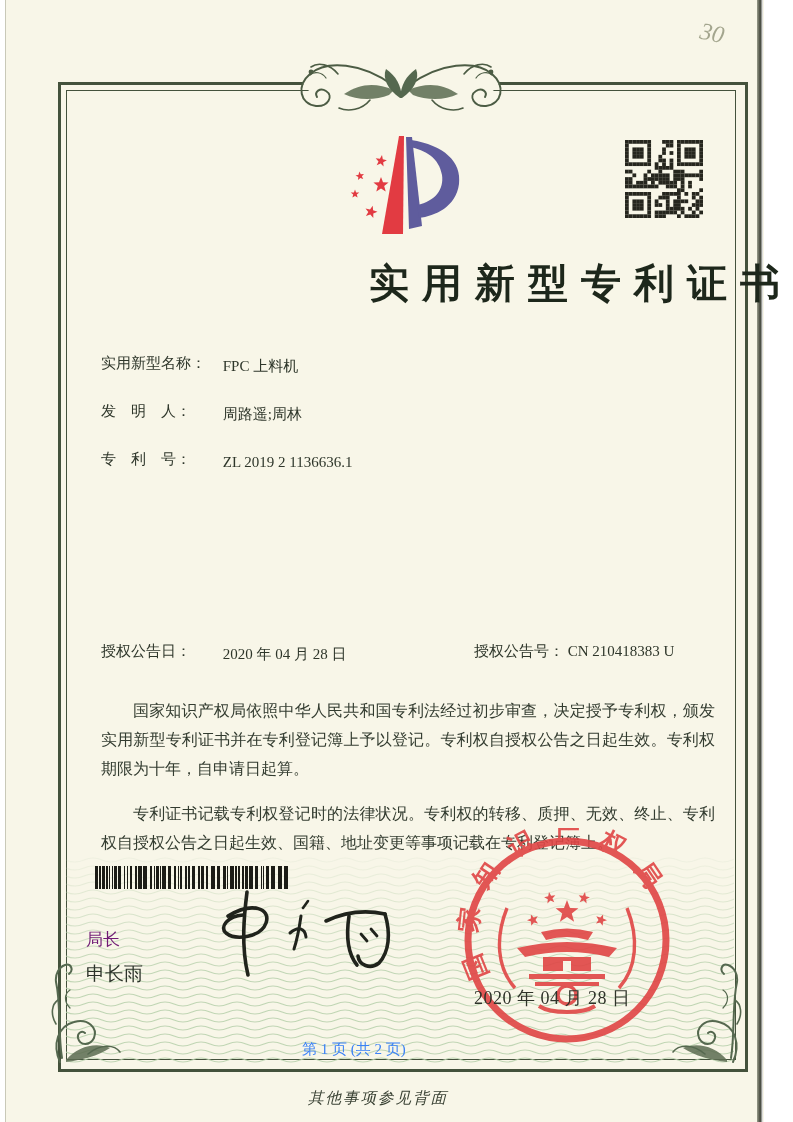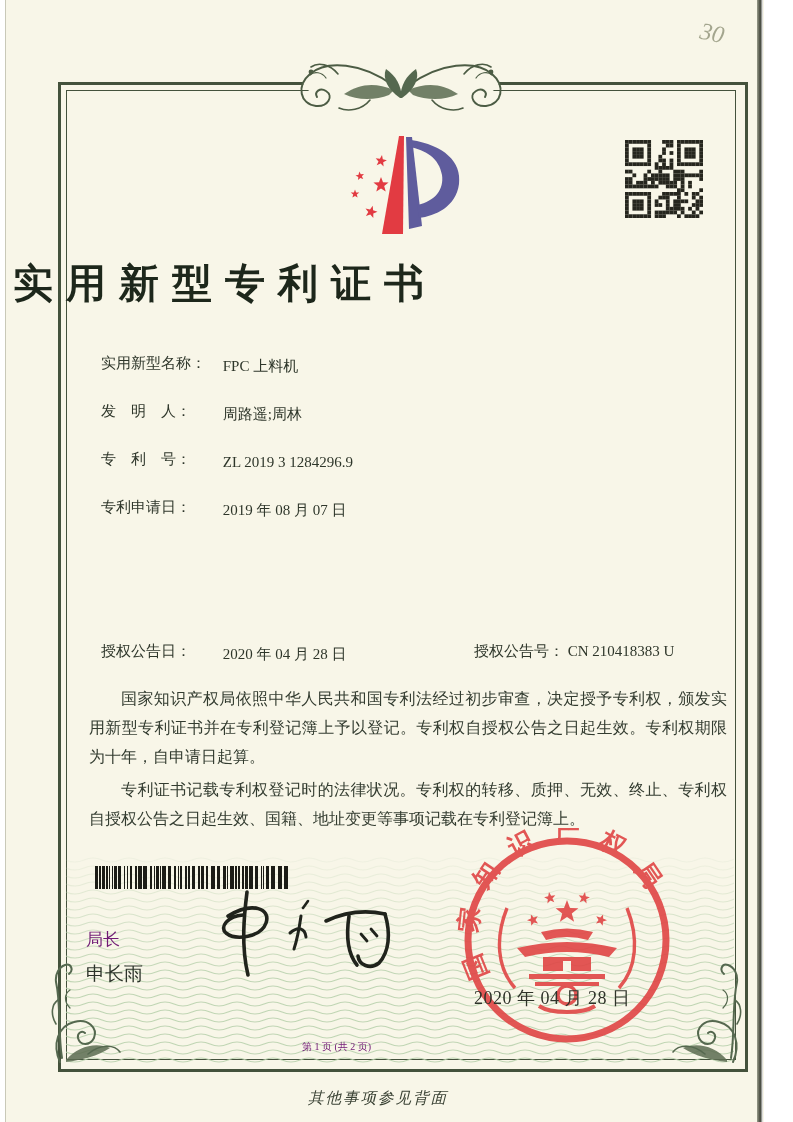--- a/index.html
+++ b/index.html
@@ -14,51 +14,51 @@
   .frame-outer{position:absolute;left:58px;top:82px;width:684px;height:984px;
         border:3px solid #44523c;}
   .frame-inner{position:absolute;left:66px;top:90px;width:668px;height:968px;
         border:1px solid #44523c;}
 
   .pencil-note{position:absolute;left:700px;top:20px;font-size:24px;color:#8f9278;
         transform:rotate(12deg);font-style:italic;opacity:.8;}
 
   .cert-no{position:absolute;left:85px;top:140px;font-size:17px;letter-spacing:4px;color:#2b332a;}
 
-  .title{position:absolute;left:0;top:256px;width:100%;text-align:left;
+  .title{position:absolute;left:0;top:256px;width:100%;text-align:right;
         font-size:40px;font-weight:600;letter-spacing:13px;text-indent:13px;color:#1d271b;}
 
   .fields{position:absolute;left:0;top:0;width:100%;height:100%;}
   .field-row{position:absolute;left:101px;font-size:15px;white-space:nowrap;}
   .flabel{display:inline-block;width:112px;color:#2e362a;vertical-align:top;}
   .fvalue{display:inline-block;margin-left:6px;color:#2e362a;white-space:pre-line;
         vertical-align:top;line-height:24px;max-width:545px;}
   .grant-no{position:absolute;left:373px;top:0;}
 
   .paragraphs{position:absolute;left:85px;top:680px;width:646px;font-size:16px;
         line-height:29px;text-align:justify;color:#333c30;}
-  .paragraphs p{margin:4px;text-indent:2em;}
+  .paragraphs p{margin:16px;text-indent:2em;}
 
   .wave-band{position:absolute;left:66px;top:856px;width:668px;height:210px;z-index:1;}
   .corner-flourishes{position:absolute;left:48px;top:962px;width:697px;height:110px;z-index:2;}
   .top-ornament{position:absolute;left:276px;top:52px;width:250px;height:62px;z-index:3;}
 
   .barcode{position:absolute;left:95px;top:866px;width:196px;height:23px;z-index:4;}
 
   .officer-title{position:absolute;left:86px;top:928px;font-size:17px;z-index:6;
         font-family:"Liberation Sans","DejaVu Sans",sans-serif;color:#701a75;}
   .officer-name{position:absolute;left:86px;top:961px;font-size:19px;z-index:6;
         font-family:"Liberation Sans","DejaVu Sans",sans-serif;color:#2c332a;}
   .signature{position:absolute;left:198px;top:886px;width:205px;height:96px;z-index:6;}
 
   .seal{position:absolute;left:455px;top:828px;width:224px;height:224px;z-index:5;opacity:.9;}
   .seal-date{position:absolute;left:474px;top:986px;width:190px;font-size:18px;z-index:6;
         color:#2f332a;letter-spacing:.5px;white-space:nowrap;}
 
-  .page-indicator{position:absolute;left:302px;top:1040px;font-size:10px;color:#701a75;z-index:6;}
+  .page-indicator{position:absolute;left:302px;top:1040px;font-size:15px;color:#3b82f6;z-index:6;}
   .back-note{position:absolute;left:308px;top:1088px;font-size:15.5px;color:#3a4234;letter-spacing:2px;font-style:italic;}
 </style>
 </head>
 <body>
 
 <div class="page">
   <div class="paper"></div>
   <div class="scan-edge-left"></div>
   <div class="scan-edge-right"></div>
 
@@ -347,25 +347,21 @@
     <div class="field-row" style="top:354px">
       <span class="flabel">实用新型名称：</span>
       <span class="fvalue">FPC 上料机</span>
     </div>
     <div class="field-row" style="top:402px">
       <span class="flabel">发　明　人：</span>
       <span class="fvalue">周路遥;周林</span>
     </div>
     <div class="field-row" style="top:450px">
       <span class="flabel">专　利　号：</span>
-      <span class="fvalue">ZL 2019 3 1284296.9</span>
-    </div>
-    <div class="field-row" style="top:498px">
-      <span class="flabel">专利申请日：</span>
-      <span class="fvalue">2019 年 08 月 07 日</span>
+      <span class="fvalue">ZL 2019 2 1136636.1</span>
     </div>
     <div class="field-row" style="top:642px">
       <span class="flabel">授权公告日：</span>
       <span class="fvalue">2020 年 04 月 28 日</span>
       <span class="grant-no">
         <span>授权公告号：</span>
         <span>CN 210418383 U</span>
       </span>
     </div>
   </div>

